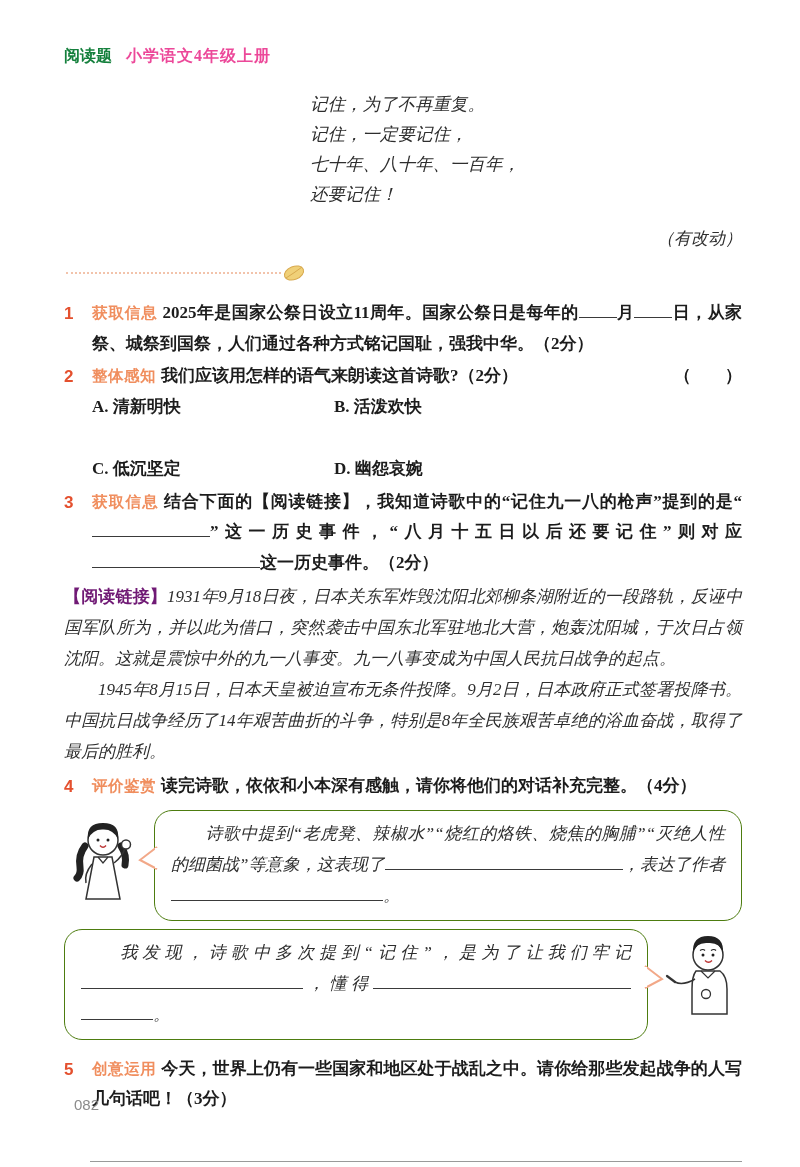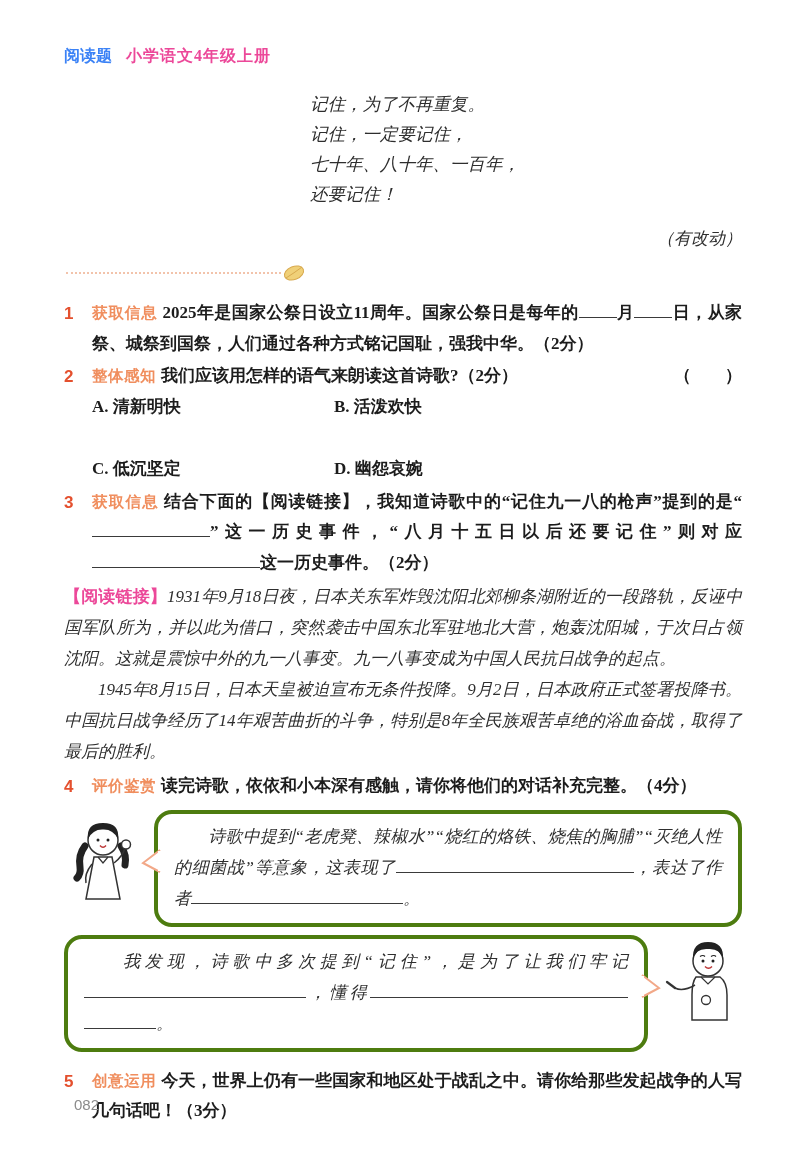--- a/index.html
+++ b/index.html
@@ -6,21 +6,21 @@
   html,body { background:#ffffff; }
   body {
     width:800px; height:1167px; margin:0 auto; position:relative;
     font-family:"Liberation Serif", serif;
     color:#1c1c1c; overflow:hidden;
   }
   .page { position:relative; width:800px; height:1167px; padding:46px 58px 0 64px; }
 
   
   .header { display:flex; align-items:baseline; gap:14px; font-size:16px; font-weight:bold; }
-  .header-tag { color:#3b82f6; font-family:Liberation Sans, sans-serif; }
+  .header-tag { color:#15803d; font-family:Liberation Sans, sans-serif; }
   .header-title { color:#ec4899; letter-spacing:1px; }
 
   
   .kaiti { font-style:italic; color:#2e2e2e; font-weight:normal; }
   .poem { margin:22px 0 0 246px; font-size:17.5px; line-height:30px; }
   .poem-line { white-space:nowrap; }
   .poem-attr { text-align:right; margin-top:18px; font-size:17px; color:#2e2e2e; }
 
   
   .divider { margin-top:10px; height:22px; position:relative; }
@@ -38,29 +38,29 @@
 
   .q1 { margin-top:16px; }
   .q2 { margin-top:2px; }
   .answer-paren { position:absolute; right:0; top:0; font-weight:600; }
   .options { display:grid; grid-template-columns:210px 1fr; grid-row-gap:0; padding-left:28px;
              font-size:17px; line-height:30.5px; font-weight:600;gap:32px; }
   .q3 { margin-top:2px; }
 
   
   .reading-link { margin-top:3px; font-size:17px; line-height:31px; text-align:justify; }
-  .rl-label { font-weight:bold; font-style:normal; color:#ec4899; }
+  .rl-label { font-weight:bold; font-style:normal; color:#701a75; }
   .rl-p2 { text-indent:2em; }
 
   .q4 { margin-top:4px; }
 
   
   .dialog-row { display:flex; align-items:flex-start; margin-top:8px; }
   .bubble {
-    position:relative; border:4px solid #4d7c0f; border-radius:18px;
+    position:relative; border:1px solid #4d7c0f; border-radius:18px;
     padding:7px 16px 9px 16px; font-size:17px; line-height:31px;
     flex:1; text-align:justify;
   }
   .bubble .indent { display:inline-block; width:2em; }
   .char-figure { flex:0 0 auto; }
   .dialog1 .char-figure { margin:6px 14px 0 2px; }
   .dialog2 .char-figure { margin:2px 0 0 14px; }
   .tail { position:absolute; top:34px; }
   .tail-left { left:-17px; }
   .tail-right { right:-17px; }

